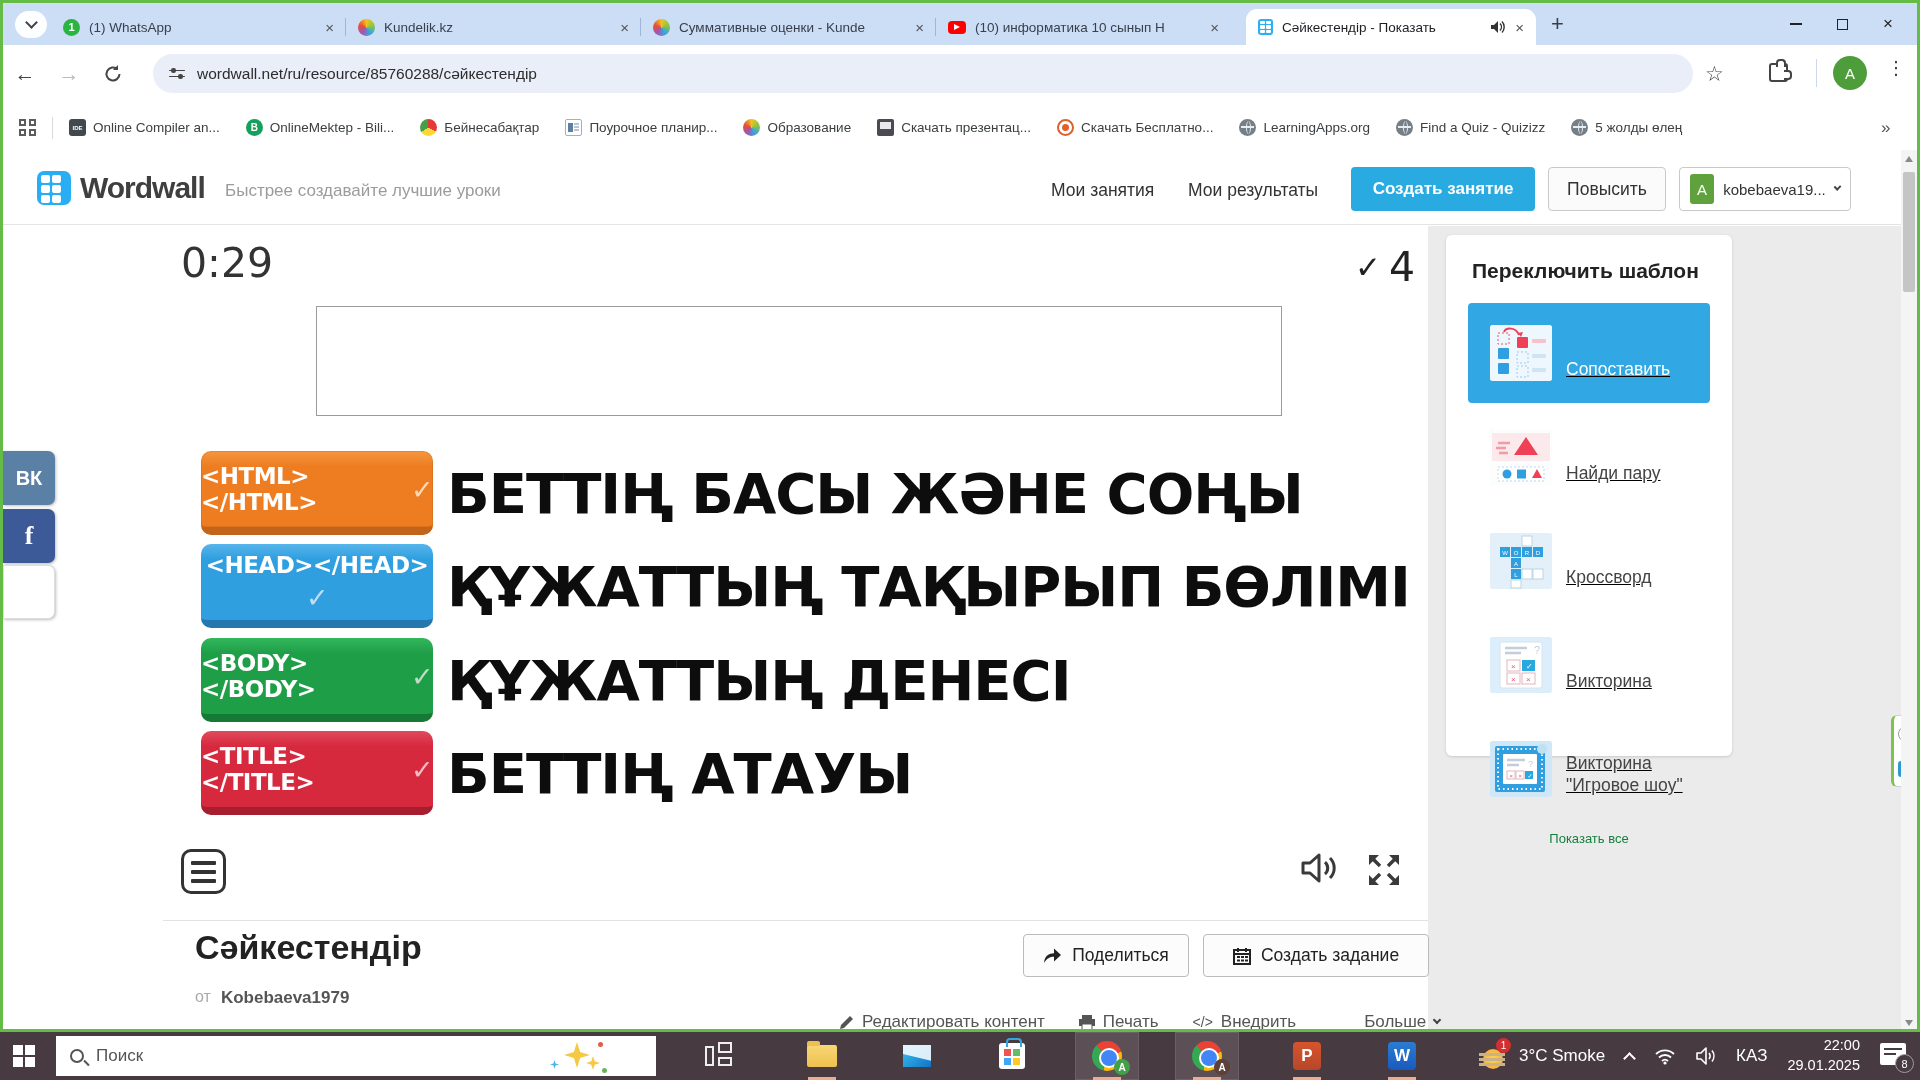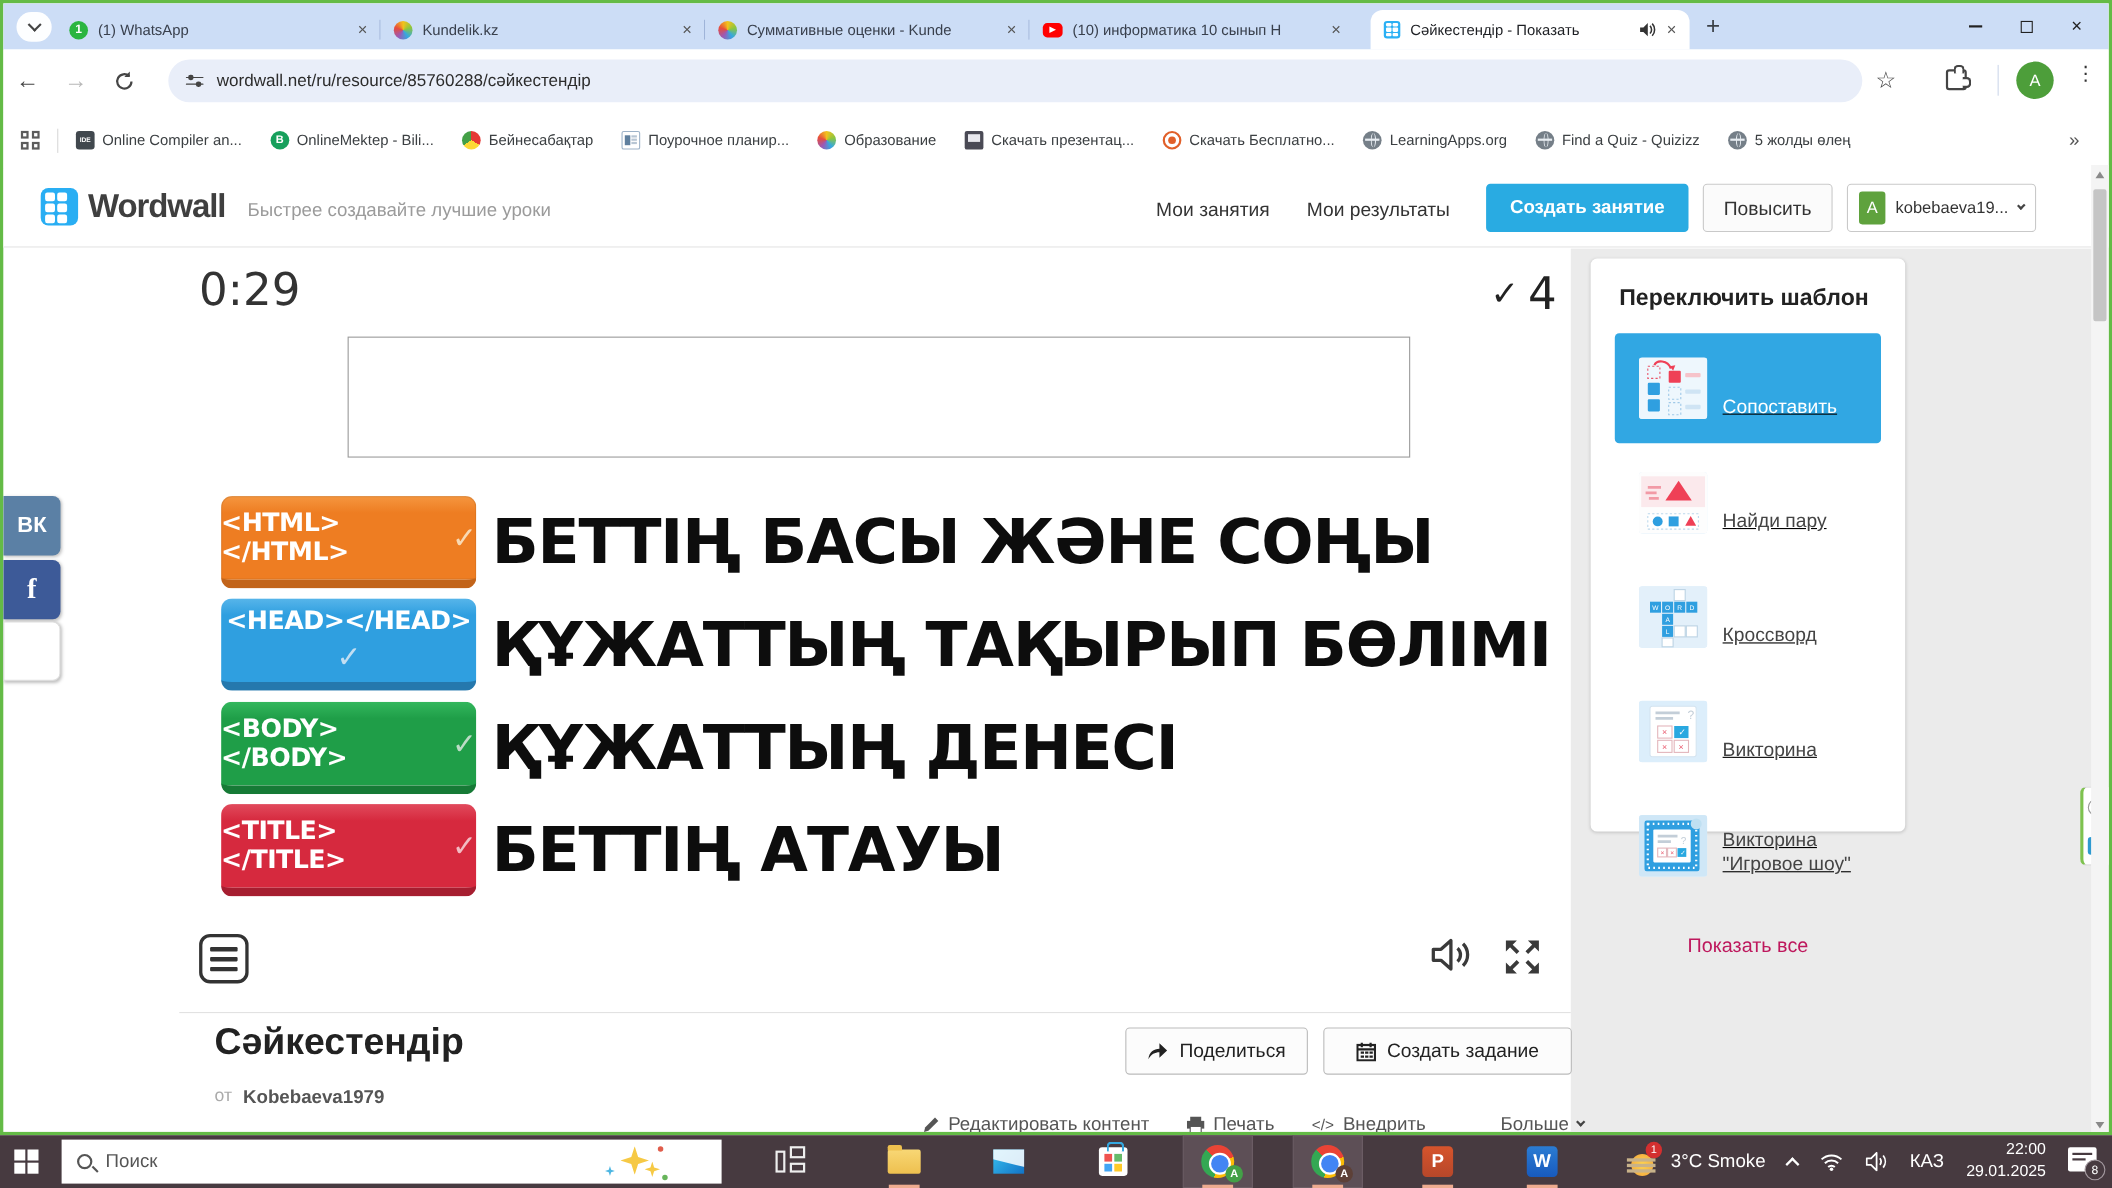--- a/index.html
+++ b/index.html
@@ -147,21 +147,21 @@
 
   
   .tmplcard { position:absolute; left:1443px; top:232px; width:286px; height:521px; background:#fff; border-radius:6px;
     box-shadow:0 1px 3px rgba(0,0,0,.15); padding:24px 22px; }
   .tmpltitle { font-size:21px; font-weight:bold; color:#222; margin-bottom:20px; margin-left:4px; }
   .tmplitem { display:flex; align-items:flex-end; gap:14px; padding:22px; border-radius:4px; margin-bottom:4px;text-decoration:underline; }
   .tmplitem .tlabel { font-size:17.5px; color:#444; line-height:1.25; }
   .tmplitem.selected { background:#31a7e3; }
   .tmplitem.selected .tlabel { color:#fff; }
   .thumb { width:62px; height:56px; border-radius:3px; background:#ddeefa; position:relative; overflow:hidden; flex:0 0 auto; }
-  .showall { text-align:center; font-size:18px; color:#be185d; margin-top:30px; }
+  .showall { text-align:center; font-size:13px; color:#15803d; margin-top:12px; }
 
   
   .edgewidget { position:absolute; left:1888px; top:712px; width:26px; height:72px; background:#fff; border:1px solid #cfcfcf;
     border-right:none; border-radius:6px 0 0 6px; border-left:3px solid #7ec24f; display:flex; flex-direction:column; align-items:center; justify-content:space-around; }
   .ew-x { width:16px; height:16px; border:1.5px solid #999; border-radius:50%; color:#999; font-size:10px; display:flex; align-items:center; justify-content:center; }
   .ew-app { width:16px; height:16px; border-radius:3px; background:#2e9ad0; color:#fff; font-size:10px; display:flex; align-items:center; justify-content:center; }
 
   
   .vscroll { position:absolute; right:0; top:147px; width:16px; height:882px; background:#f4f4f4; }
   .vs-arrow { position:absolute; left:4px; width:0; height:0; border-left:4px solid transparent; border-right:4px solid transparent; }

